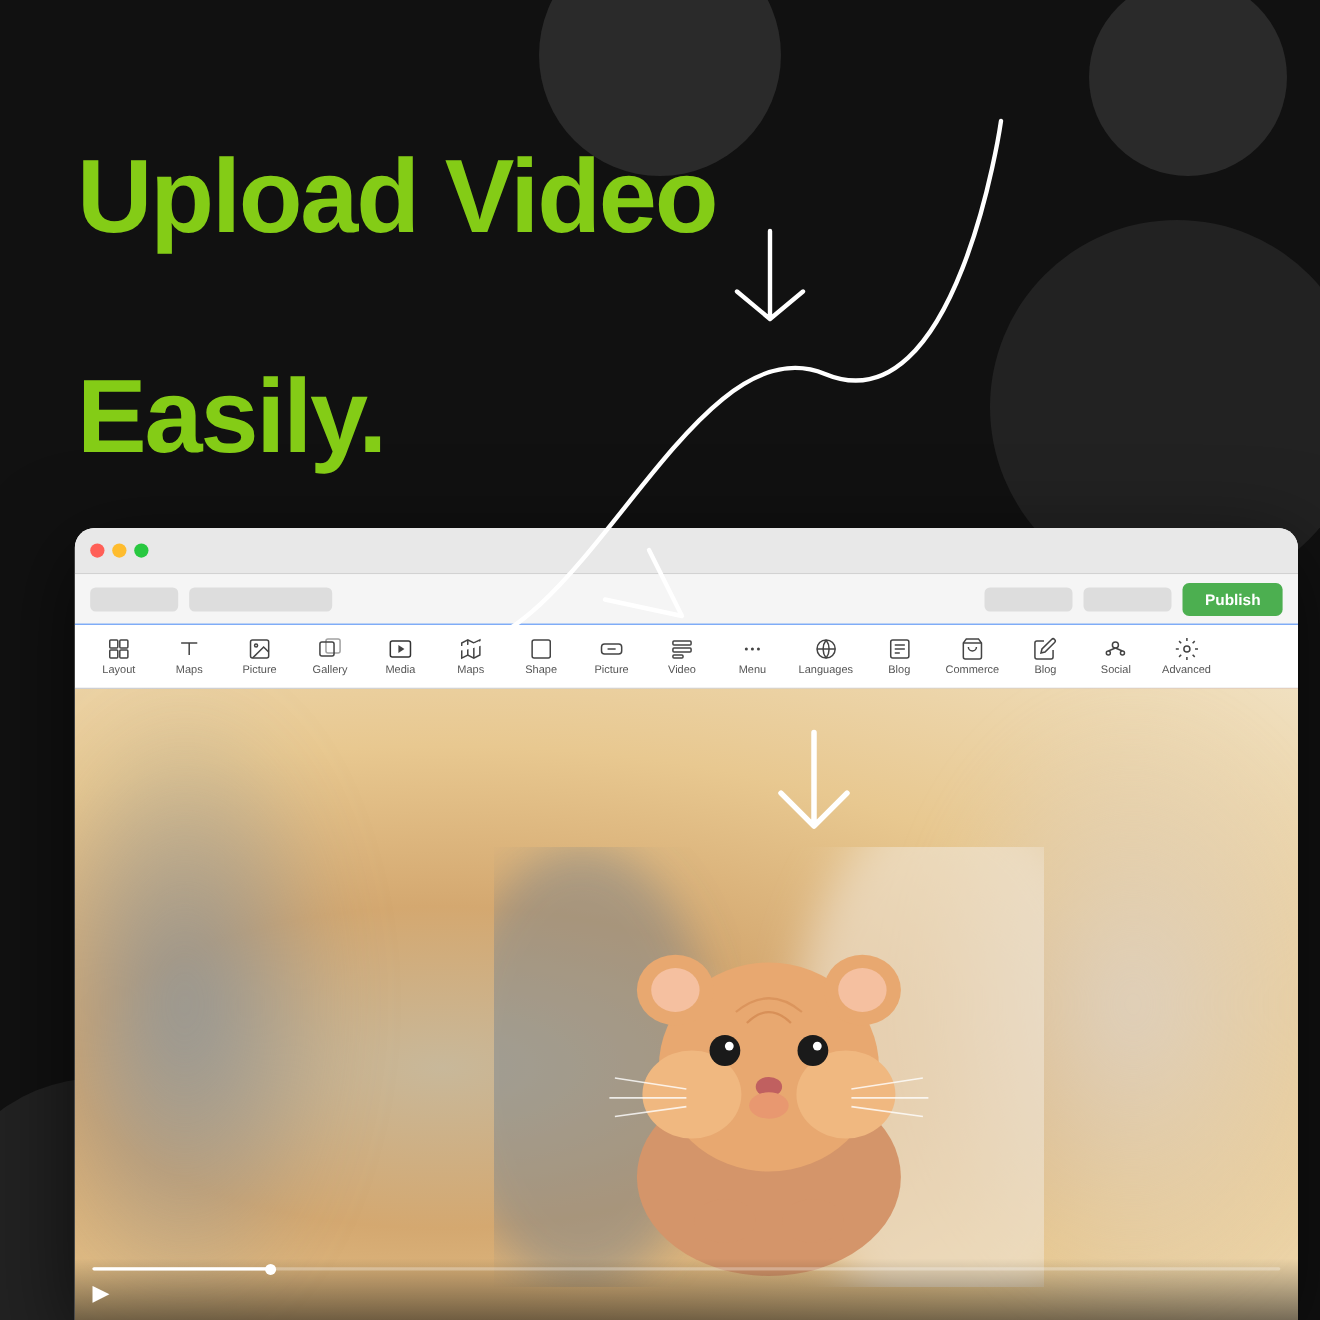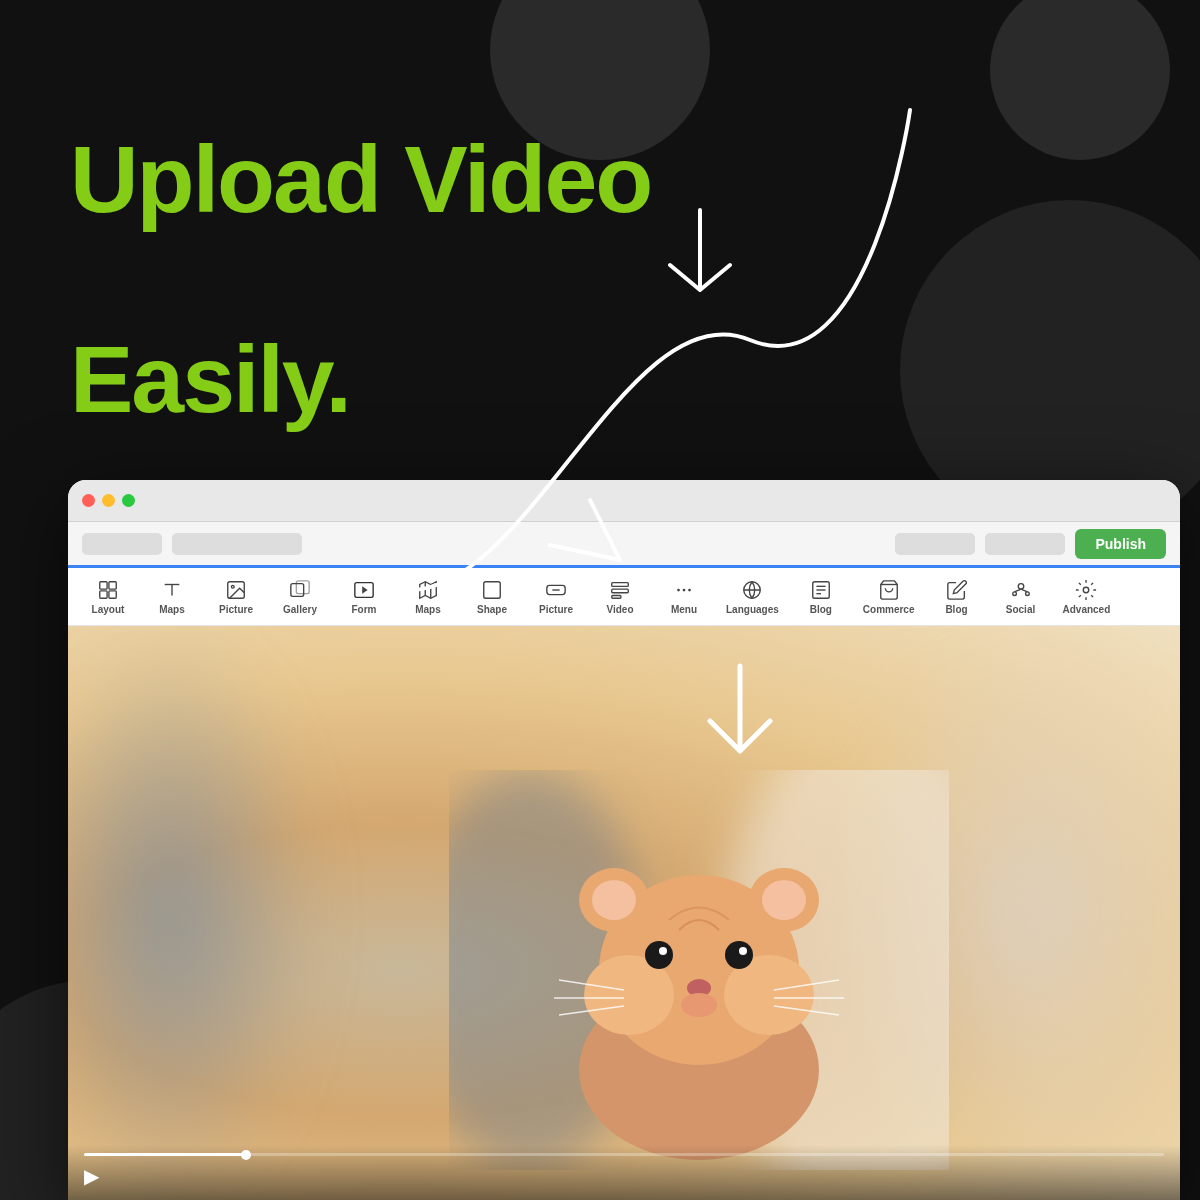--- a/index.html
+++ b/index.html
@@ -106,21 +106,21 @@
     .tl-green { background: #28c840; }
 
     
     .browser-toolbar {
       background: #f5f5f5;
       height: 46px;
       display: flex;
       align-items: center;
       padding: 0 14px;
       gap: 10px;
-      border-bottom: 3px solid #3b82f6;
+      border-bottom: 1px solid #3b82f6;
     }
 
     .toolbar-placeholder {
       height: 22px;
       border-radius: 5px;
       background: #ddd;
     }
     .tp-short { width: 80px; }
     .tp-medium { width: 130px; }
     .tp-spacer { flex: 1; }
@@ -137,21 +137,20 @@
     }
 
     
     .icon-toolbar {
       background: #ffffff;
       height: 58px;
       display: flex;
       padding: 0 8px;
       border-bottom: 1px solid #e5e5e5;
       gap: 0;
-      font-weight: bold;
     }
 
     .toolbar-item {
       display: flex;
       flex-direction: column;
       align-items: center;
       justify-content: center;
       padding: 4px 10px;
       cursor: pointer;
       gap: 3px;
@@ -346,21 +345,21 @@
         <rect x="8" y="2" width="14" height="14" rx="2" stroke-opacity="0.5"></rect>
       </svg>
       <span>Gallery</span>
     </div>
 
     <div class="toolbar-item active">
       <svg viewBox="0 0 24 24">
         <rect x="2" y="4" width="20" height="16" rx="2"></rect>
         <polygon points="10,8 16,12 10,16" fill="#444" stroke="none"></polygon>
       </svg>
-      <span>Form</span>
+      <span>Media</span>
     </div>
 
     <div class="toolbar-item">
       <svg viewBox="0 0 24 24">
         <path d="M9 3L3 6v15l6-3 6 3 6-3V3l-6 3-6-3z"></path>
         <line x1="9" y1="3" x2="9" y2="18"></line>
         <line x1="15" y1="6" x2="15" y2="21"></line>
       </svg>
       <span>Maps</span>
     </div>

